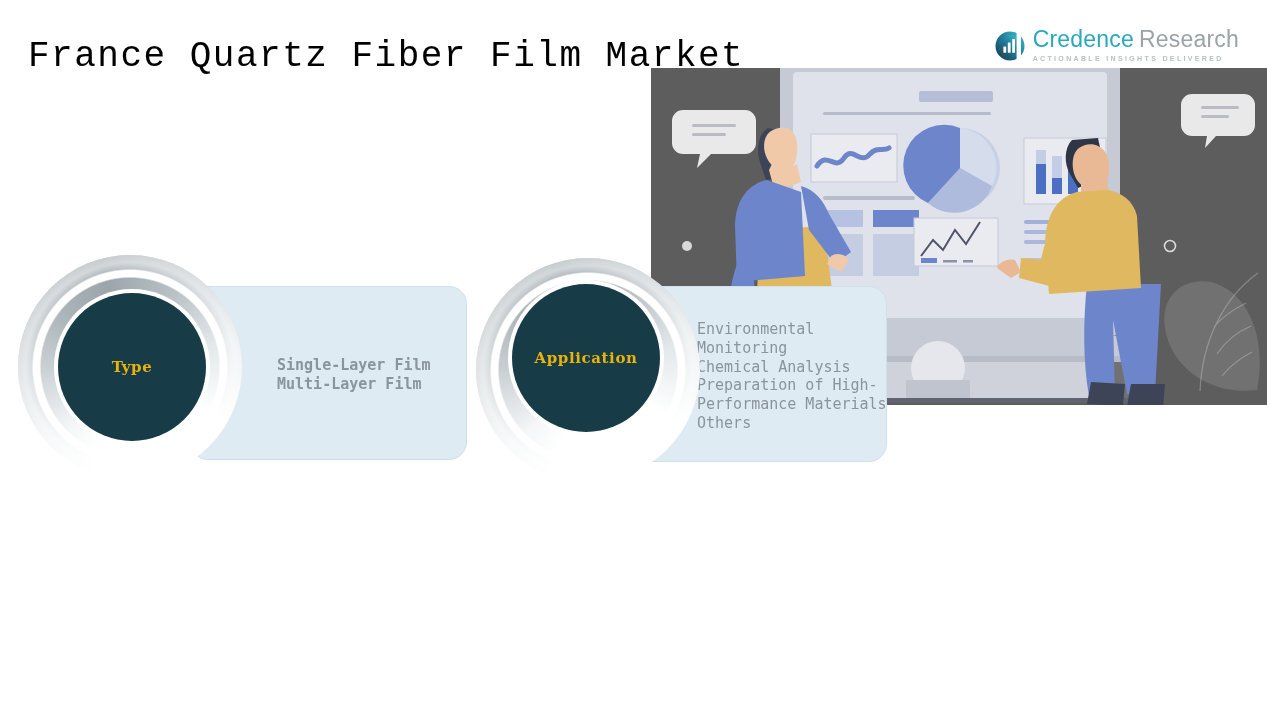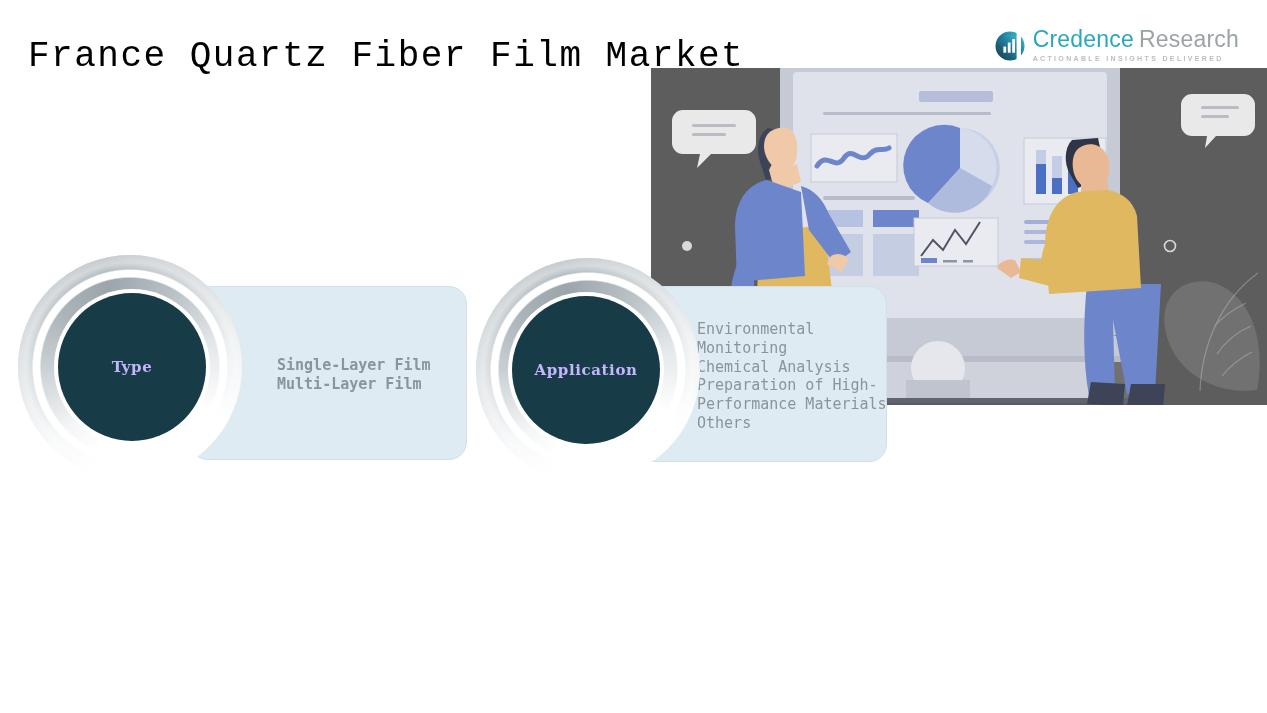--- a/index.html
+++ b/index.html
@@ -136,39 +136,39 @@
     border-radius: 50%;
     background: #173b47;
     display: flex;
     align-items: center;
     justify-content: center;
     box-shadow: 0 0 0 4px #ffffff;
   }
   .seg-circle-label {
     font-family: "DejaVu Serif", "Liberation Serif", serif;
     font-weight: bold;
-    color: #c4b5fd;
+    color: #eab308;
     font-size: 15px;
     letter-spacing: .6px;
     text-align: left;
   }
 
   
   #group-type { left: 0; top: 0; }
   #type-box   { left: 190px; top: 286px; width: 277px; height: 174px; }
   #type-list  { left: 277px; top: 356px; font-weight: bold; }
   #type-ring  { left: 18px;  top: 255px; width: 224px; height: 224px; }
   #type-circle{ left: 58px;  top: 293px; width: 148px; height: 148px; }
 
   
   #group-application { left: 0; top: 0; }
   #app-box    { left: 613px; top: 286px; width: 274px; height: 176px; }
   #app-list   { left: 697px; top: 320px; }
   #app-ring   { left: 476px; top: 258px; width: 224px; height: 224px; }
-  #app-circle { left: 512px; top: 296px; width: 148px; height: 148px; }
+  #app-circle { left: 512px; top: 284px; width: 148px; height: 148px; }
 </style>
 </head>
 <body>
 
 <div id="page-title">France Quartz Fiber Film Market</div>
 
 <div id="logo">
   <svg id="logo-mark" viewBox="0 0 32 32">
     <defs>
       <linearGradient id="lgGrad" x1="0" y1="1" x2="1" y2="0">

